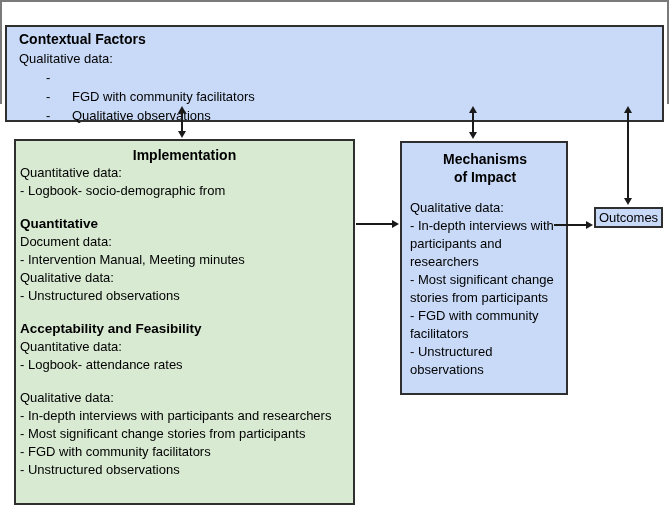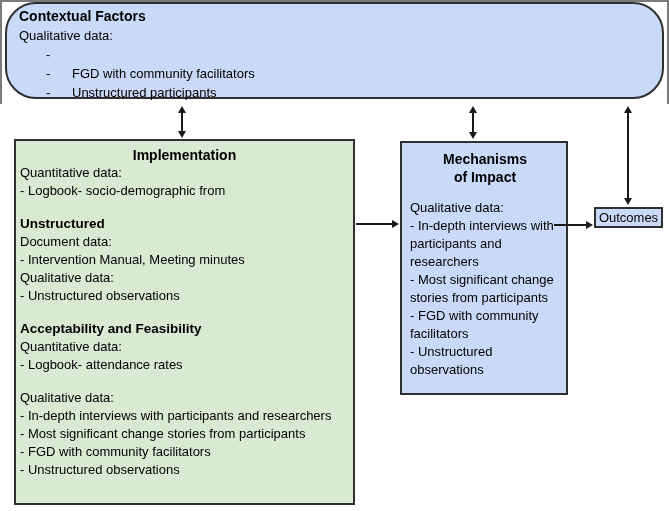--- a/index.html
+++ b/index.html
@@ -21,21 +21,21 @@
   .box{
     position:absolute;
     box-sizing:border-box;
     border:2px solid #2f2f2f;
     font-size:13px;
     line-height:18px;
   }
   .box-blue{background:#c9daf8;}
   .box-green{background:#d9ead3;}
 
-  .contextual{left:5px;top:2px;width:659px;height:97px;padding:3px 12px;line-height:19px;border-radius:31px;}
+  .contextual{left:5px;top:25px;width:659px;height:97px;padding:3px 12px;line-height:19px;}
   .box-heading{font-weight:bold;font-size:14px;}
   .cf-bullet{display:flex;}
   .cf-bullet .dash{display:inline-block;width:26px;margin-left:27px;flex:0 0 auto;}
 
   .implementation{left:14px;top:139px;width:341px;height:366px;padding:5px 4px;}
   .implementation .box-heading{text-align:center;}
   .impl-block{margin-top:15px;}
   .impl-block.first{margin-top:0;}
   .sub-heading{font-weight:bold;font-size:13.5px;}
 
@@ -73,34 +73,34 @@
     <div>Qualitative data:</div>
     <div class="cf-bullet">
       <span class="dash">-</span>
     </div>
     <div class="cf-bullet">
       <span class="dash">-</span>
       <span>FGD with community facilitators</span>
     </div>
     <div class="cf-bullet">
       <span class="dash">-</span>
-      <span>Unstructured participants</span>
+      <span>Qualitative observations</span>
     </div>
   </div>
 
   <div class="box box-green implementation">
     <div class="box-heading">Implementation</div>
 
     <div class="impl-block first">
       <div>Quantitative data:</div>
       <div>- Logbook- socio-demographic from</div>
     </div>
 
     <div class="impl-block">
-      <div class="sub-heading">Unstructured</div>
+      <div class="sub-heading">Quantitative</div>
       <div>Document data:</div>
       <div>- Intervention Manual, Meeting minutes</div>
       <div>Qualitative data:</div>
       <div>- Unstructured observations</div>
     </div>
 
     <div class="impl-block">
       <div class="sub-heading">Acceptability and Feasibility</div>
       <div>Quantitative data:</div>
       <div>- Logbook- attendance rates</div>

